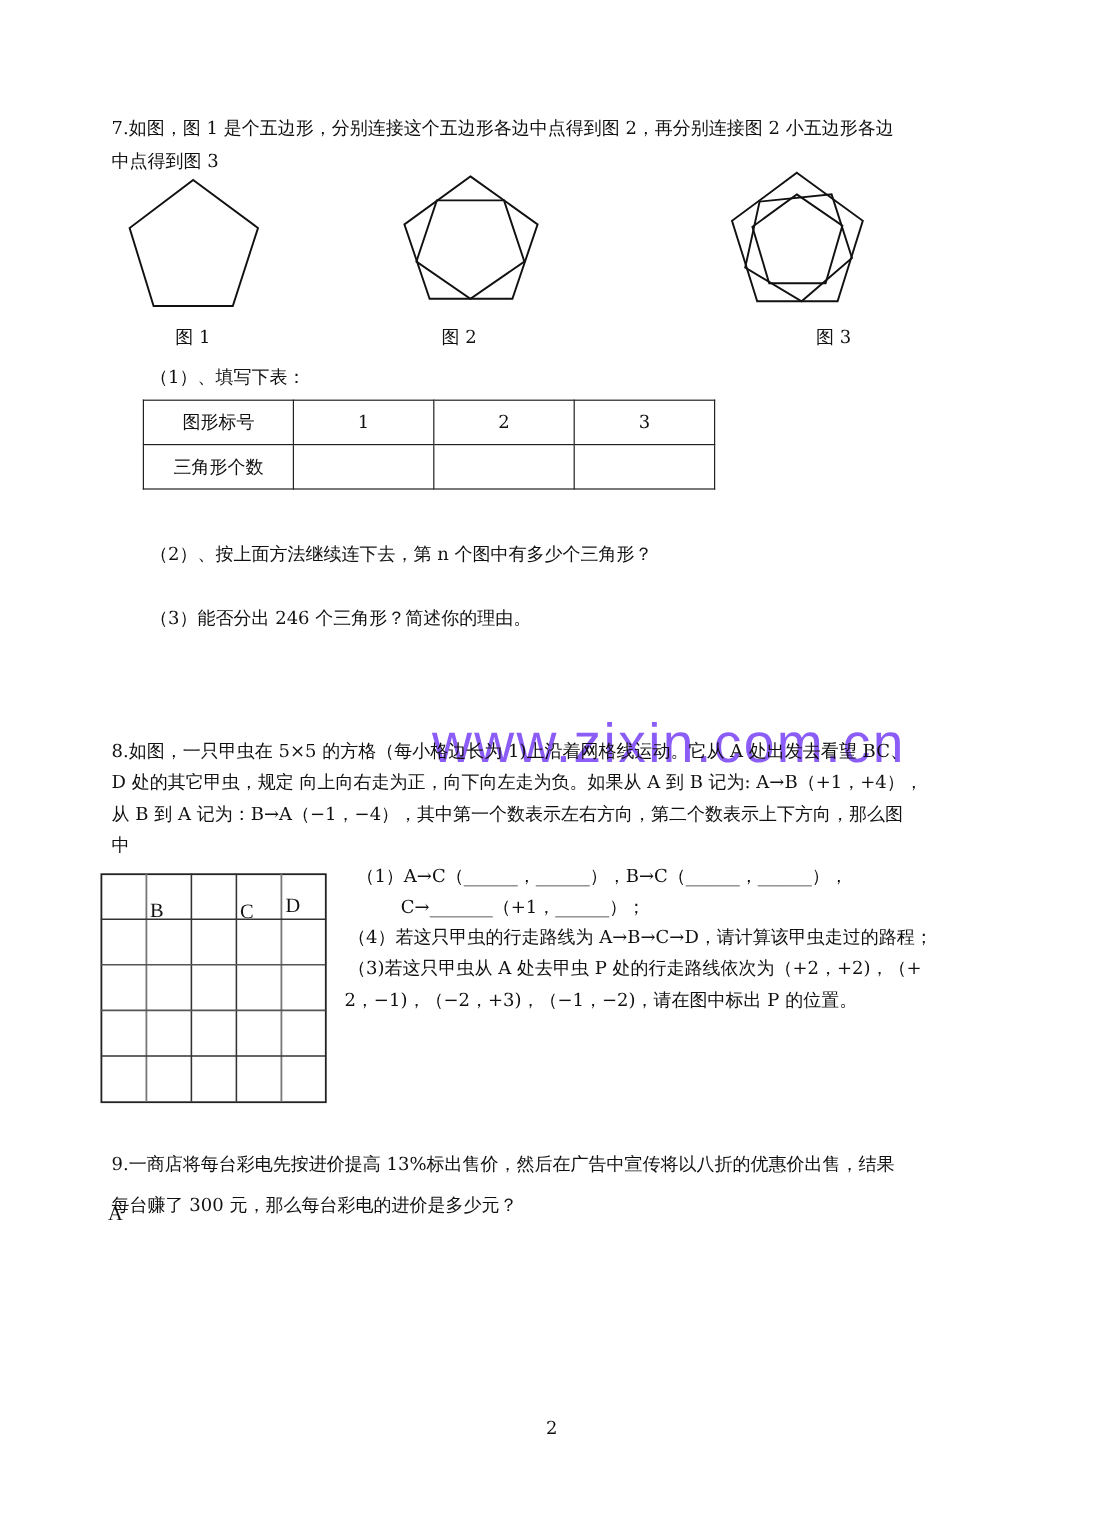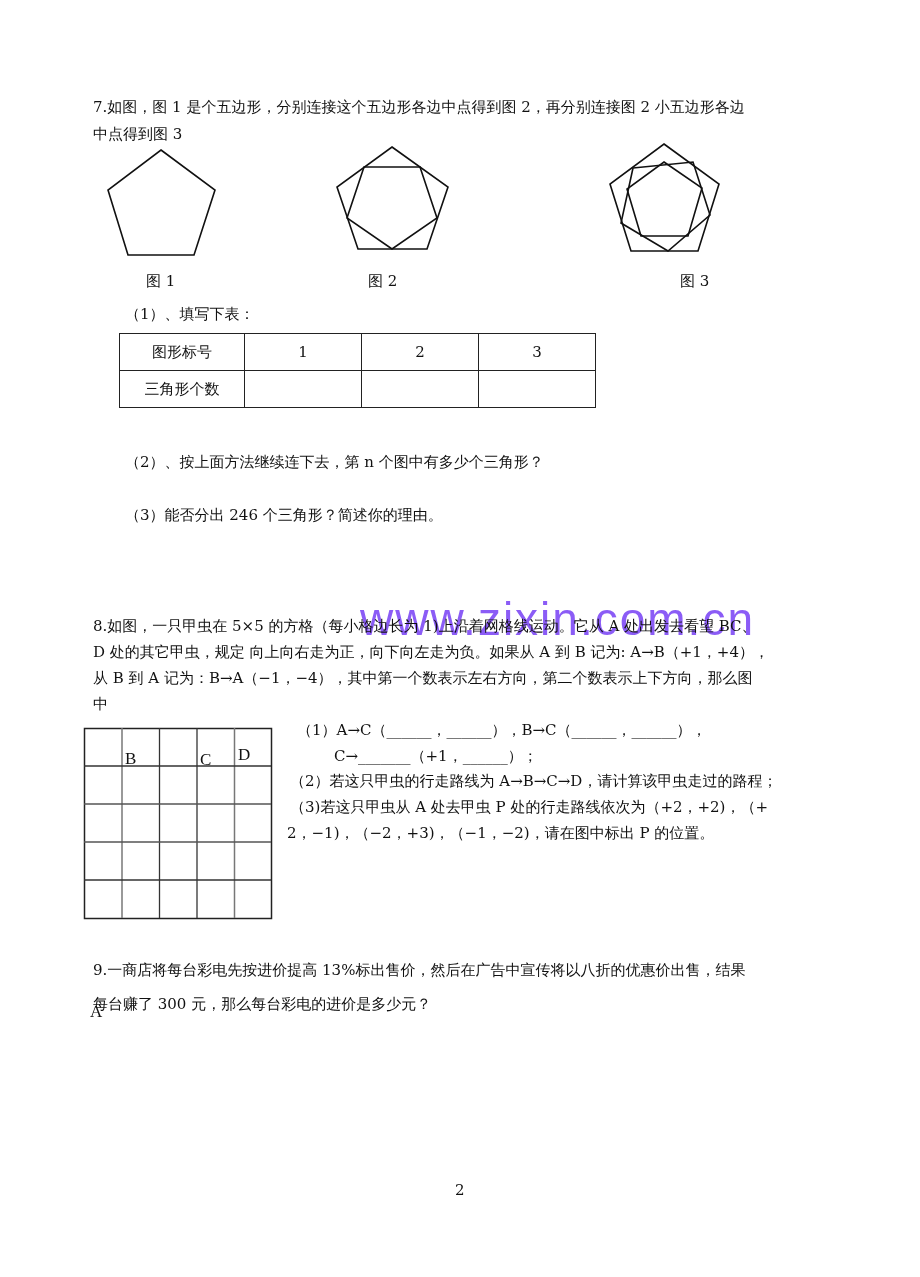--- a/index.html
+++ b/index.html
@@ -84,21 +84,21 @@
     <line x1="84" y1="804" x2="271" y2="804" stroke="#555" stroke-width="1.3"></line>
     <line x1="84" y1="842" x2="271" y2="842" stroke="#555" stroke-width="1.3"></line>
     <line x1="84" y1="880" x2="271" y2="880" stroke="#333" stroke-width="1.3"></line>
   </svg>
   <div class="grid-lbl" style="left:125px;top:749px;">B</div>
   <div class="grid-lbl" style="left:200px;top:750px;">C</div>
   <div class="grid-lbl" style="left:238px;top:745px;">D</div>
 
   <div class="abs txt" style="left:297px;top:720px;">（1）A→C（______，______），B→C（______，______），</div>
   <div class="abs txt" style="left:334px;top:746px;">C→_______（+1，______）；</div>
-  <div class="abs txt" style="left:290px;top:771px;">（2）若这只甲虫的行走路线为 A→B→C→D，请计算该甲虫走过的路程；</div>
+  <div class="abs txt" style="left:290px;top:771px;">（4）若这只甲虫的行走路线为 A→B→C→D，请计算该甲虫走过的路程；</div>
   <div class="abs txt" style="left:290px;top:797px;">（3)若这只甲虫从 A 处去甲虫 P 处的行走路线依次为（+2，+2)，（+</div>
   <div class="abs txt" style="left:287px;top:823px;">2，−1)，（−2，+3)，（−1，−2)，请在图中标出 P 的位置。</div>
 
   <div class="abs txt" style="left:93px;top:960px;">9.一商店将每台彩电先按进价提高 13%标出售价，然后在广告中宣传将以八折的优惠价出售，结果</div>
   <div class="abs txt" style="left:93px;top:994px;">每台赚了 300 元，那么每台彩电的进价是多少元？</div>
   <div class="grid-lbl" style="left:90px;top:1002px;">A</div>
 
   <div class="abs txt" style="left:455px;top:1180px;">2</div>
 </div>
 

